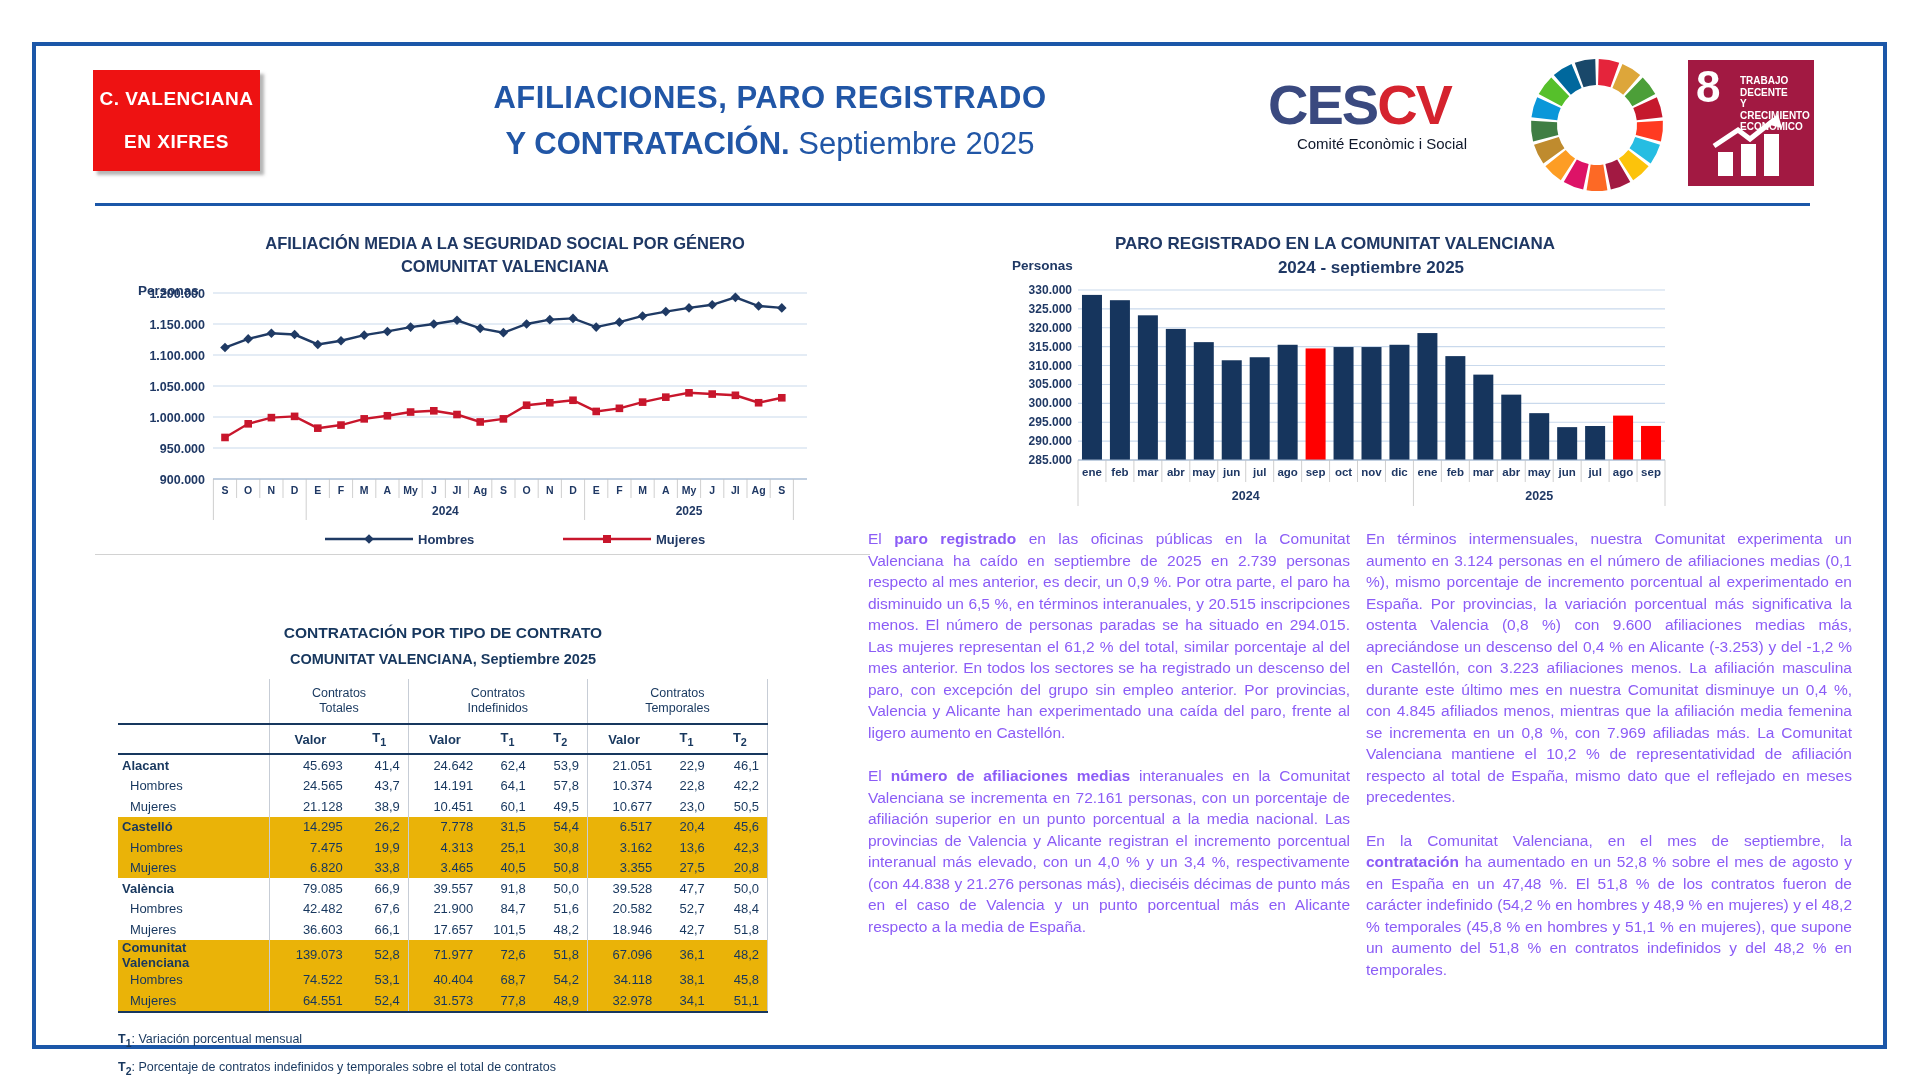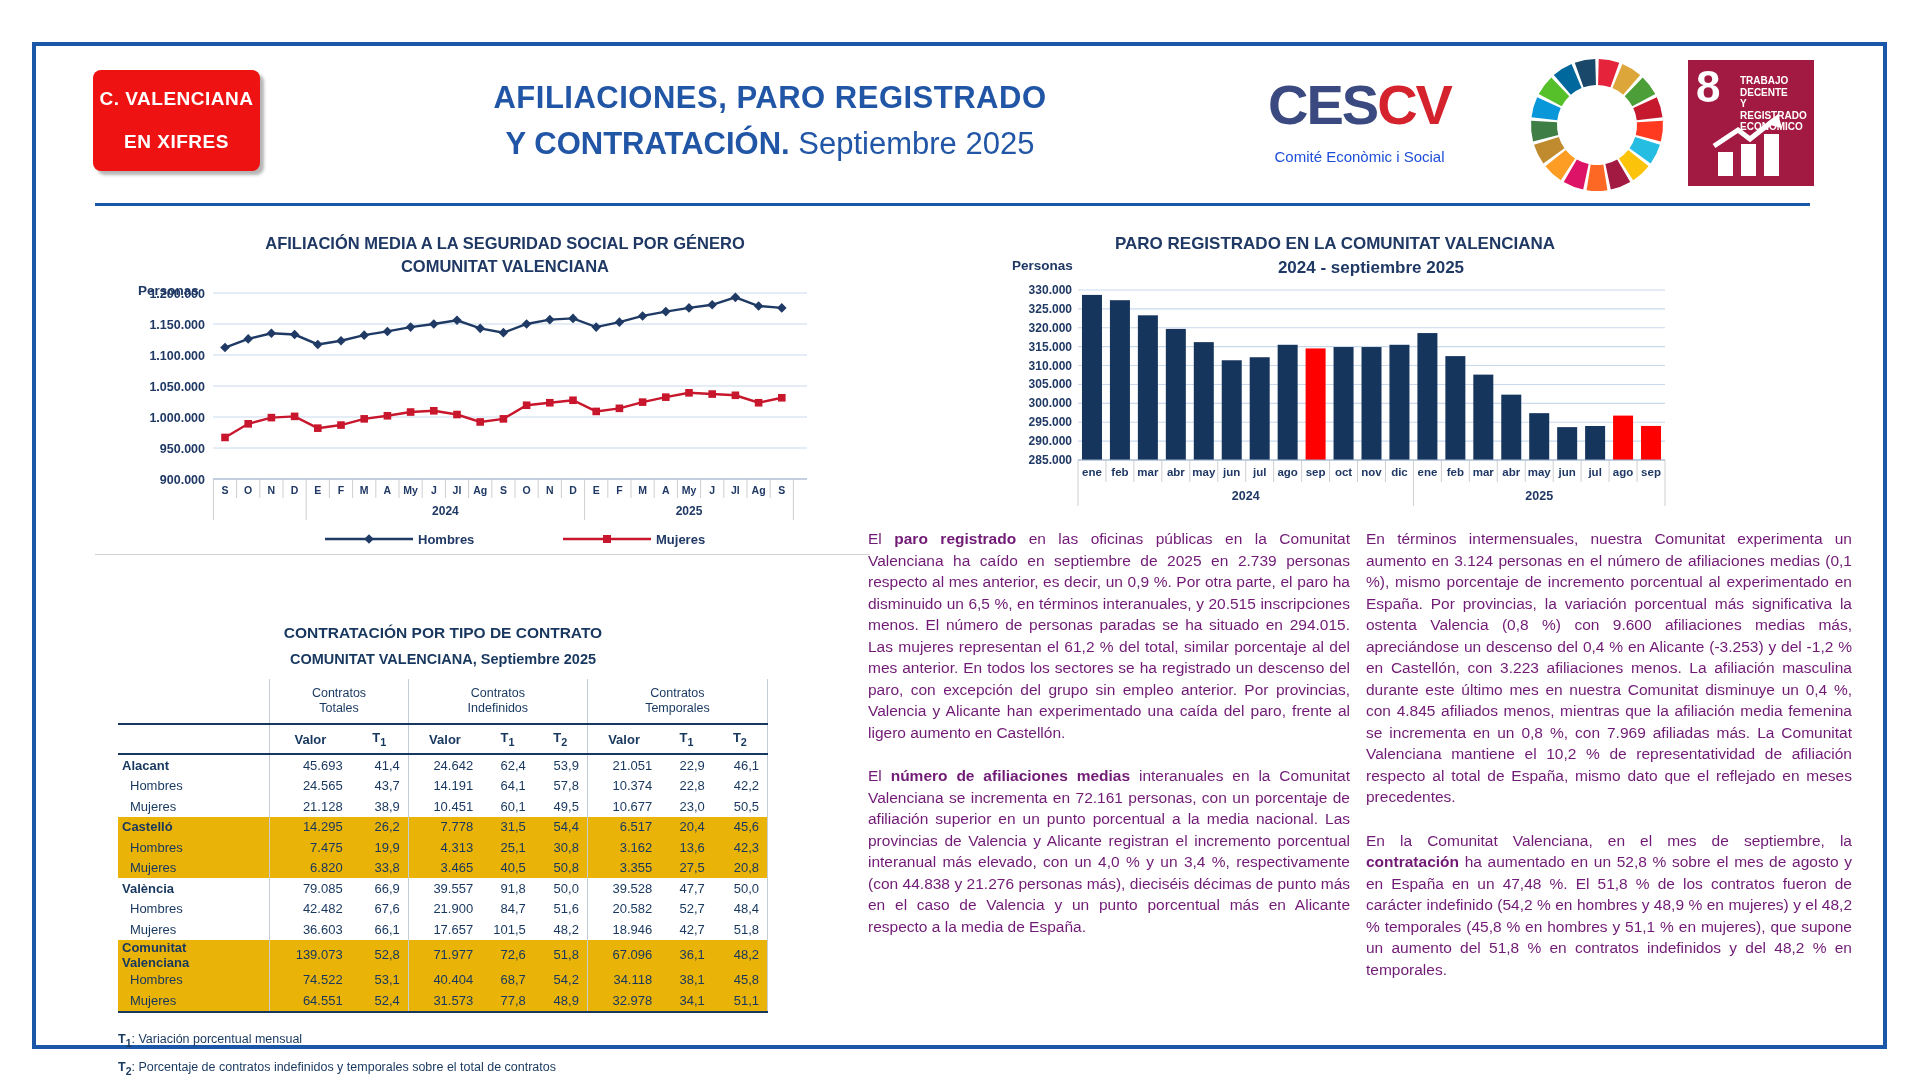--- a/index.html
+++ b/index.html
@@ -2,33 +2,33 @@
 <html><head>
 <meta charset="utf-8">
 <style>
   html,body{margin:0;padding:0;background:#ffffff;}
   .page{position:relative;width:1920px;height:1080px;background:#ffffff;overflow:hidden;
         font-family:"Liberation Sans",sans-serif;}
   .frame{position:absolute;left:32px;top:42px;width:1847px;height:999px;border:4px solid #1B57A8;background:#ffffff;}
   .abs{position:absolute;}
 
   
-  .badge{position:absolute;left:93px;top:70px;width:167px;height:85px;background:#EE1212;border-radius:8px;
+  .badge{position:absolute;left:93px;top:70px;width:167px;height:85px;background:#EE1212;border-radius:0;
          box-shadow:4px 4px 3px rgba(110,110,110,.5);display:flex;flex-direction:column;justify-content:space-around;
          align-items:center;padding:8px 0;}
   .badge div{color:#fff;font-weight:bold;font-size:19px;letter-spacing:.5px;}
   .htitle{position:absolute;left:420px;top:80px;width:700px;text-align:center;color:#2156A6;}
   .htitle .l1{font-size:31px;font-weight:bold;letter-spacing:.5px;}
   .htitle .l2{font-size:31px;margin-top:10px;}
   .htitle .l2 b{font-weight:bold;}
   .ceslogo{position:absolute;left:1252px;top:76px;width:215px;text-align:center;}
   .ceslogo .big{font-size:56px;font-weight:bold;letter-spacing:-2px;line-height:58px;}
   .ceslogo .big .ces{color:#3A497F;}
   .ceslogo .big .cv{color:#D5232E;}
-  .ceslogo .sub{font-size:15px;color:#1d4ed8;margin-top:14px;}
+  .ceslogo .sub{font-size:15px;color:#0f172a;margin-top:1px;text-align:right;}
   .sdg8{position:absolute;left:1688px;top:60px;width:126px;height:126px;background:#A21942;}
   .sdg8 .num{position:absolute;left:8px;top:2px;color:#fff;font-size:44px;font-weight:bold;}
   .sdg8 .txt{position:absolute;left:52px;top:15px;color:#fff;font-size:10px;font-weight:bold;line-height:11.5px;letter-spacing:0;}
   .hsep{position:absolute;left:95px;top:203px;width:1715px;height:3px;background:#1B57A8;}
 
   
   .ctitle{position:absolute;text-align:center;color:#1F3864;font-weight:bold;}
   .personas{position:absolute;color:#1F3864;font-size:13.5px;font-weight:bold;}
   .gdivider{position:absolute;left:95px;top:554px;width:775px;height:1px;background:#D2D2D2;}
 
@@ -46,21 +46,21 @@
   .ctable td.num{text-align:right;}
   .ctable td.bold{font-weight:bold;}
   .ctable tr.shaded td{background:#eab308;}
   .ctable td.vsep{border-right:1px solid #C7CDD6;}
   .ctable tr.thick td{border-bottom:2.5px solid #17375E;}
   .ctable tr.bottom td{border-bottom:2.5px solid #17375E;}
   .fnotes{margin-top:14px;font-size:12.5px;color:#17375E;line-height:25px;}
   .fnotes b{font-weight:bold;}
 
   
-  .tcol{position:absolute;top:528px;color:#701a75;font-size:15.5px;line-height:21.5px;text-align:justify;}
+  .tcol{position:absolute;top:528px;color:#8b5cf6;font-size:15.5px;line-height:21.5px;text-align:justify;}
   .tcol p{margin:0 0 22px 0;}
   .tcol b{font-weight:bold;}
   #col1{left:868px;width:482px;}
   #col2{left:1366px;width:486px;}
 
   .footer{position:absolute;left:766px;top:1016px;width:800px;text-align:center;color:#1145BC;
           font-size:19px;font-weight:bold;font-style:italic;}
   svg text{font-family:"Liberation Sans",sans-serif;}
 </style>
 </head>
@@ -101,21 +101,21 @@
       <path d="M 3.463474506943072 61.19206645149314 A 66 66 0 0 1 9.169375664079169 41.137904034801714 L 32.73901555398738 52.113881233213164 A 40 40 0 0 0 29.280893640571556 64.267919061511 Z" fill="#0A97D9"></path>
       <path d="M 10.709560890615009 38.04479513175399 A 66 66 0 0 1 23.274554308763932 21.406054835327836 L 41.287608671978134 40.15518474868354 A 40 40 0 0 0 33.67246114582728 50.239269776820606 Z" fill="#56C02B"></path>
       <path d="M 25.828094074482735 19.078195758183107 A 66 66 0 0 1 43.555207767491495 8.102031657497186 L 53.57891379847969 32.092140398483146 A 40 40 0 0 0 42.835208529989536 38.74436106556552 Z" fill="#00689D"></path>
       <path d="M 46.7772323773806 6.8538126737363 A 66 66 0 0 1 67.27232141168035 3.0226165516132255 L 67.95292206768507 29.01370700097771 A 40 40 0 0 0 55.53165598629127 31.335644044688664 Z" fill="#19486A"></path>
     </svg>
 
   <div class="sdg8">
     <div class="num">8</div>
     <div class="txt" id="sdg8Lines">
         <div>TRABAJO DECENTE</div>
-        <div>Y REGISTRADO</div>
+        <div>Y CRECIMIENTO</div>
         <div>ECONÓMICO</div>
       </div>
     <svg width="126" height="70" style="position:absolute;left:0;top:52px;">
       <rect x="30" y="40" width="15" height="24" fill="#fff"></rect>
       <rect x="53" y="32" width="15" height="32" fill="#fff"></rect>
       <rect x="76" y="22" width="15" height="42" fill="#fff"></rect>
       <polyline points="26,34 50,18 62,27 86,8" stroke="#fff" stroke-width="5" fill="none"></polyline>
       <polygon points="90,2 94,16 78,12" fill="#fff"></polygon>
     </svg>
   </div>

